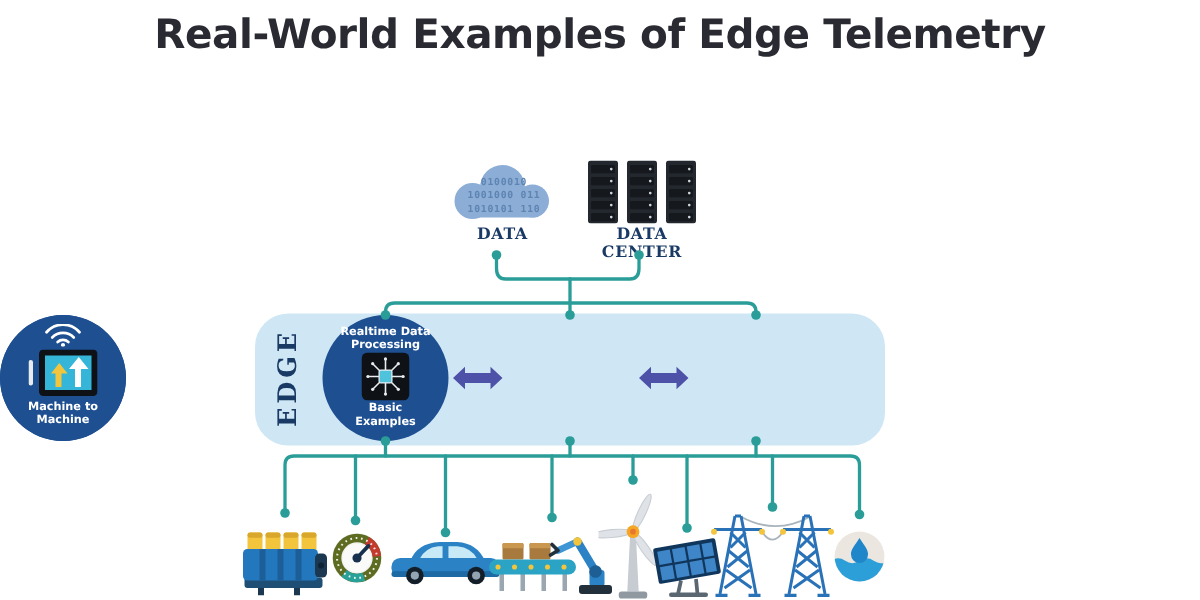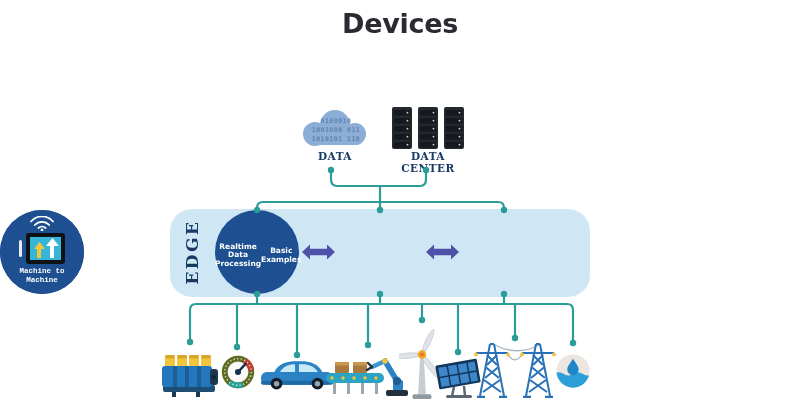--- a/index.html
+++ b/index.html
@@ -14,37 +14,37 @@
   .cloud-svg{position:absolute;left:295px;top:106px;}
   .dc-svg{position:absolute;left:392px;top:107px;}
   .band{position:absolute;left:170px;top:209px;width:420px;height:88px;background:#CFE7F5;
         border-radius:22px;z-index:1;}
   .edge-label{position:absolute;left:152px;top:242px;width:80px;text-align:center;
         transform:rotate(-90deg);font-family:"DejaVu Serif",serif;font-weight:700;
         font-size:17px;letter-spacing:2.5px;color:#1A3A66;z-index:2;}
   .node{position:absolute;top:210px;width:84px;height:84px;border-radius:50%;
         background:#1D4F91;z-index:2;}
   .n1{left:215px;}　.n2{left:338px;}　.n3{left:462px;}
-  .n1{display:flex;flex-direction:row;align-items:center;padding-top:7px;box-sizing:border-box;}
+  .n1{display:flex;flex-direction:column;align-items:center;padding-top:7px;box-sizing:border-box;}
   .n3{display:flex;flex-direction:column;align-items:center;padding-top:6px;box-sizing:border-box;}
   .ntext{font-size:7.5px;font-weight:700;color:#ffffff;text-align:center;line-height:1.15;
          white-space:pre-line;}
   .n2 .ntext.t2{position:absolute;right:4px;top:9px;width:52px;}
   .server-svg{position:absolute;left:12px;top:17px;}
   .monitor-svg{position:absolute;right:8px;top:42px;}
   .dev{position:absolute;z-index:1;}
   .connect{position:absolute;left:0;top:0;z-index:4;pointer-events:none;}
 </style>
 </head>
 <body>
 
 <div class="stage">
 
   <div class="title">
-    <div>Devices</div>
+    <div>Real-World Examples of Edge Telemetry</div>
   </div>
 
   <svg class="cloud-svg" width="80" height="42" viewBox="0 0 80 42">
     <g fill="#8BADD6">
       <circle cx="20" cy="28" r="12"></circle>
         <circle cx="40" cy="19" r="15"></circle>
         <circle cx="60" cy="28" r="11"></circle>
       <rect x="12" y="25" width="56" height="14" rx="7"></rect>
     </g>
     <g font-family="DejaVu Sans Mono, monospace" font-size="6.5" font-weight="700" fill="#5E84B2" text-anchor="middle" letter-spacing="0.5">
@@ -165,21 +165,21 @@
       </g>
       <circle cx="18" cy="14" r="1.4" fill="#FFFFFF"></circle>
     </svg>
     <svg width="46" height="31" viewBox="0 0 46 31" style="margin-top:2px;">
       <rect x="0" y="7" width="3" height="17" rx="1.5" fill="#E8ECEF"></rect>
       <rect x="7" y="0" width="39" height="31" rx="3" fill="#0E1116"></rect>
       <rect x="11" y="4" width="31" height="23" fill="#35B6D9"></rect>
       <polygon points="18,25 18,16 15,16 20.5,9 26,16 22,16 22,25" fill="#F2C53D"></polygon>
       <polygon points="31,25 31,13 27,13 33.5,5 40,13 35,13 35,25" fill="#FFFFFF"></polygon>
     </svg>
-    <div class="ntext" style="margin-top:3px;font-family:Liberation Mono, monospace;">Machine to
+    <div class="ntext" style="margin-top:3px;">Machine to
 Machine</div>
   </div>
 
   <svg class="dev" style="left:160px;top:351px;" width="60" height="46" viewBox="0 0 60 46">
     <rect x="12" y="40" width="4" height="6" fill="#1C3850"></rect>
       <rect x="36" y="40" width="4" height="6" fill="#1C3850"></rect>
     <rect x="3" y="34" width="52" height="7" rx="2" fill="#1E4E74"></rect>
     <g fill="#F2C53D">
         <rect x="5" y="4" width="10" height="13" rx="2"></rect>
         <rect x="17" y="4" width="10" height="13" rx="2"></rect>

